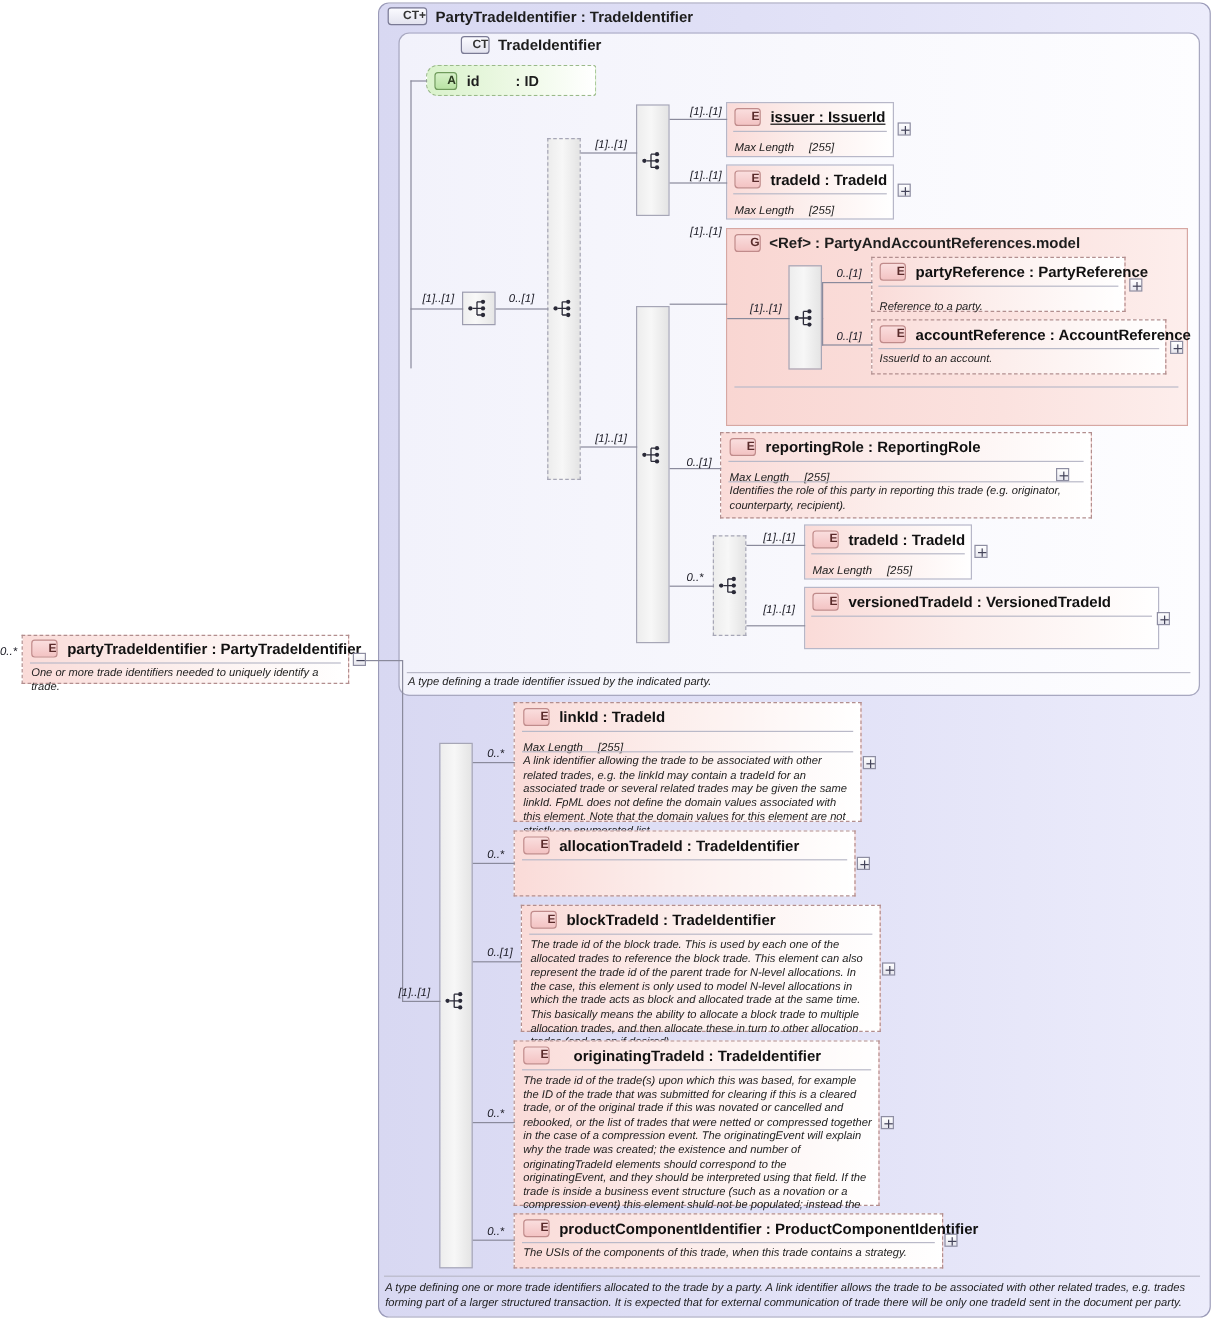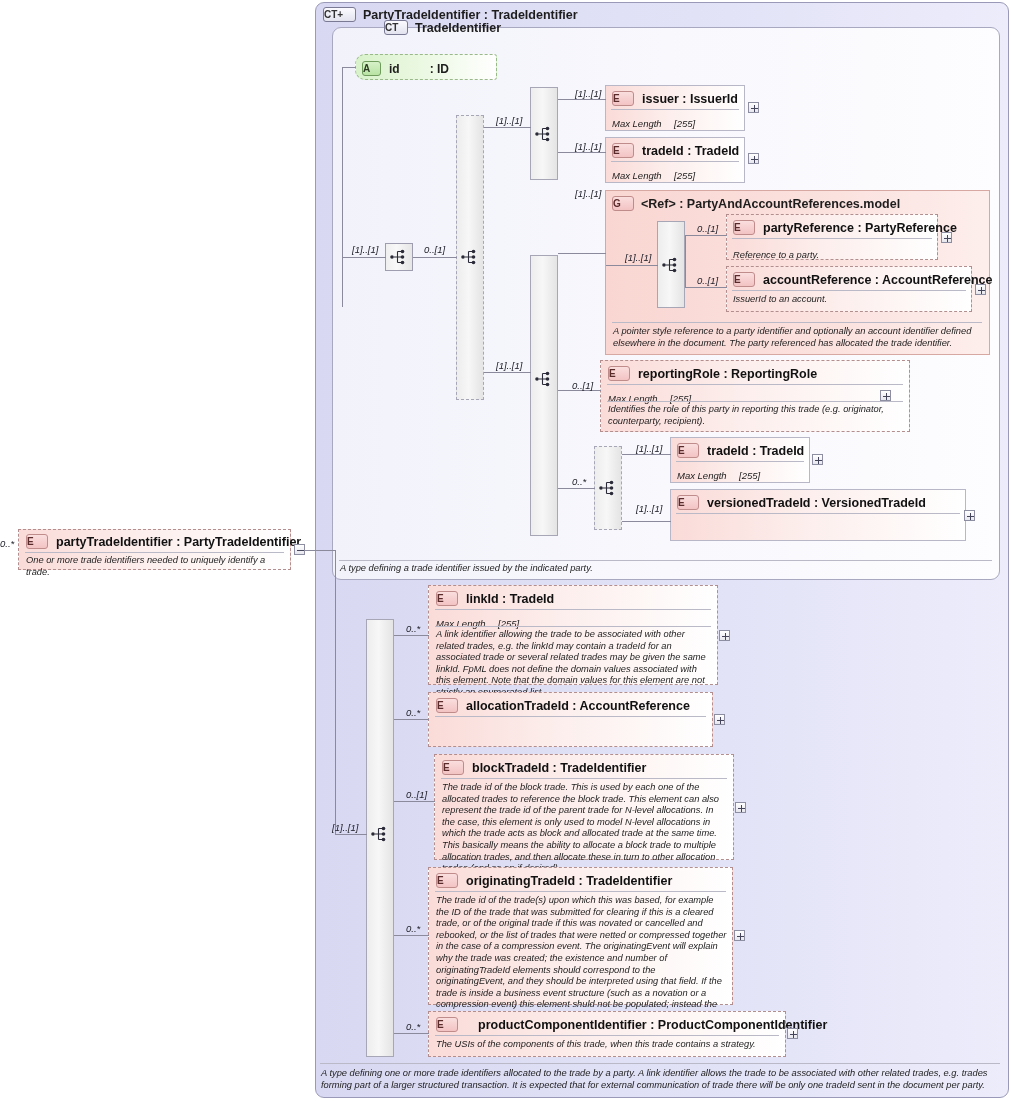--- a/index.html
+++ b/index.html
@@ -14,21 +14,21 @@
     background:linear-gradient(90deg,#d8d8f2 0%,#e2e2f7 55%,#ececfb 100%);
     border:1px solid #9a9ab8;border-radius:9px;
   }
   .ct-inner{
     background:linear-gradient(90deg,#f2f2fb 0%,#f8f8fd 50%,#fdfdff 100%);
     border:1px solid #a8a8c0;border-radius:9px;
   }
 
   
   .badge{
-    display:inline-block;box-sizing:border-box;text-align:left;
+    display:inline-block;box-sizing:border-box;text-align:right;
     font-size:10px;font-weight:bold;line-height:13px;height:15px;
     border:1px solid #7a7a94;border-radius:3px;vertical-align:middle;
     font-family:"Liberation Sans",sans-serif;
   }
   .badge.ct{width:24px;background:linear-gradient(180deg,#fbfbff,#e3e3ef);color:#333;}
   .badge.ctp{width:33px;background:linear-gradient(180deg,#fbfbff,#e3e3ef);color:#333;}
   .badge.a{width:19px;background:linear-gradient(180deg,#d6f0c8,#b9e3a4);border-color:#6f9b5c;color:#2c3a22;}
   .badge.e{width:22px;background:linear-gradient(180deg,#fadede,#f3c3c3);border-color:#c08b8b;color:#5a2b2b;}
   .badge.g{width:22px;background:linear-gradient(180deg,#fadede,#f3c3c3);border-color:#c08b8b;color:#5a2b2b;}
 
@@ -79,21 +79,21 @@
 <div id="canvas">
 
   <div class="abs ct-outer" style="left:315px;top:2px;width:694px;height:1096px;"></div>
 
   <div class="abs" style="left:323px;top:5px;height:18px;">
     <span class="badge ctp">CT+</span><span class="hdr-title">PartyTradeIdentifier : TradeIdentifier</span>
   </div>
 
   <div class="abs ct-inner" style="left:332px;top:27px;width:668px;height:553px;"></div>
 
-  <div class="abs" style="left:340px;top:18px;height:18px;padding-left:44px;">
+  <div class="abs" style="left:340px;top:29px;height:18px;padding-left:44px;">
     <span class="badge ct">CT</span><span class="hdr-title">TradeIdentifier</span>
   </div>
 
   <div class="rule" style="left:339px;top:560px;width:653px;"></div>
   <div class="abs docu" style="left:340px;top:563px;width:650px;">A type defining a trade identifier issued by the indicated party.</div>
 
   <div class="abs abox" style="left:355px;top:54px;width:142px;height:26px;"></div>
   <div class="abs" style="left:362px;top:59px;height:16px;">
     <span class="badge a">A</span><span class="hdr-title" style="font-size:12px;margin-left:8px;">id</span><span class="hdr-title" style="font-size:12px;margin-left:30px;">: ID</span>
   </div>
@@ -129,21 +129,21 @@
       <path d="M4.8 10 H8.5 M8.5 4.5 V15.5 M8.5 4.5 H12 M8.5 10 H12 M8.5 15.5 H12" stroke="#2a2a38" stroke-width="1.1" fill="none"></path>
     <circle cx="13.5" cy="4.5" r="1.8" fill="#2a2a38"></circle>
       <circle cx="13.5" cy="10" r="1.8" fill="#2a2a38"></circle>
       <circle cx="13.5" cy="15.5" r="1.8" fill="#2a2a38"></circle>
   </svg>
   <div class="ln lnh" style="left:484px;top:127px;width:47px;"></div>
   <div class="card" style="left:496px;top:115px;">[1]..[1]</div>
 
   <div class="abs ebox solid" style="left:605px;top:85px;width:140px;height:46px;"></div>
   <div class="abs" style="left:612px;top:89px;height:16px;">
-    <span class="badge e">E</span><span class="ebox-title" style="margin-left:8px;">issuer      : IssuerId</span>
+    <span class="badge e">E</span><span class="ebox-title" style="margin-left:8px;text-decoration:underline;">issuer      : IssuerId</span>
   </div>
   <div class="rule" style="left:611px;top:109px;width:128px;"></div>
   <div class="abs" style="left:612px;top:113px;">
     <span class="facet">Max Length</span>
     <span class="facet v" style="margin-left:8px;">[255]</span>
   </div>
   <div class="pm plus" style="left:748px;top:102px;"></div>
   <div class="ln lnh" style="left:558px;top:99px;width:48px;"></div>
   <div class="card" style="left:575px;top:88px;">[1]..[1]</div>
 
@@ -171,21 +171,20 @@
   <div class="ln lnh" style="left:484px;top:372px;width:47px;"></div>
   <div class="card" style="left:496px;top:360px;">[1]..[1]</div>
 
   <div class="abs gbox" style="left:605px;top:190px;width:385px;height:165px;"></div>
   <div class="abs" style="left:612px;top:194px;height:17px;">
     <span class="badge g">G</span><span class="hdr-title">&lt;Ref&gt;        : PartyAndAccountReferences.model</span>
   </div>
   <div class="ln lnh" style="left:558px;top:253px;width:48px;"></div>
   <div class="card" style="left:575px;top:188px;">[1]..[1]</div>
   <div class="rule" style="left:612px;top:322px;width:370px;"></div>
-  <div class="abs docu" style="left:613px;top:326px;width:370px;">A pointer style reference to a party identifier and optionally an account identifier defined elsewhere in the document. The party referenced has allocated the trade identifier.</div>
 
   <div class="abs bar" style="left:657px;top:221px;width:28px;height:87px;"></div>
   <svg class="abs" style="left:661px;top:255px;" width="20" height="20" viewBox="0 0 20 20">
     <circle cx="3" cy="10" r="1.8" fill="#2a2a38"></circle>
       <path d="M4.8 10 H8.5 M8.5 4.5 V15.5 M8.5 4.5 H12 M8.5 10 H12 M8.5 15.5 H12" stroke="#2a2a38" stroke-width="1.1" fill="none"></path>
     <circle cx="13.5" cy="4.5" r="1.8" fill="#2a2a38"></circle>
       <circle cx="13.5" cy="10" r="1.8" fill="#2a2a38"></circle>
       <circle cx="13.5" cy="15.5" r="1.8" fill="#2a2a38"></circle>
   </svg>
   <div class="ln lnh" style="left:606px;top:265px;width:52px;"></div>
@@ -293,50 +292,50 @@
     <span class="facet v" style="margin-left:8px;">[255]</span>
   </div>
   <div class="rule" style="left:435px;top:626px;width:276px;"></div>
   <div class="abs docu" style="left:436px;top:629px;width:276px;">A link identifier allowing the trade to be associated with other related trades, e.g. the linkId may contain a tradeId for an associated trade or several related trades may be given the same linkId. FpML does not define the domain values associated with this element. Note that the domain values for this element are not strictly an enumerated list.</div>
   <div class="pm plus" style="left:719px;top:630px;"></div>
   <div class="ln lnh" style="left:394px;top:635px;width:35px;"></div>
   <div class="card" style="left:406px;top:623px;">0..*</div>
 
   <div class="abs ebox dashed" style="left:428px;top:692px;width:285px;height:55px;"></div>
   <div class="abs" style="left:436px;top:696px;height:16px;">
-    <span class="badge e">E</span><span class="ebox-title" style="margin-left:8px;">allocationTradeId : AccountReference</span>
+    <span class="badge e">E</span><span class="ebox-title" style="margin-left:8px;">allocationTradeId : TradeIdentifier</span>
   </div>
   <div class="rule" style="left:435px;top:716px;width:271px;"></div>
   <div class="pm plus" style="left:714px;top:714px;"></div>
   <div class="ln lnh" style="left:394px;top:719px;width:35px;"></div>
   <div class="card" style="left:406px;top:707px;">0..*</div>
 
   <div class="abs ebox dashed" style="left:434px;top:754px;width:300px;height:106px;"></div>
   <div class="abs" style="left:442px;top:758px;height:16px;">
     <span class="badge e">E</span><span class="ebox-title" style="margin-left:8px;">blockTradeId : TradeIdentifier</span>
   </div>
   <div class="rule" style="left:441px;top:778px;width:286px;"></div>
   <div class="abs docu" style="left:442px;top:782px;width:286px;">The trade id of the block trade. This is used by each one of the allocated trades to reference the block trade. This element can also represent the trade id of the parent trade for N-level allocations. In the case, this element is only used to model N-level allocations in which the trade acts as block and allocated trade at the same time. This basically means the ability to allocate a block trade to multiple allocation trades, and then allocate these in turn to other allocation trades (and so on if desired).</div>
   <div class="pm plus" style="left:735px;top:802px;"></div>
   <div class="ln lnh" style="left:394px;top:801px;width:41px;"></div>
   <div class="card" style="left:406px;top:789px;">0..[1]</div>
 
   <div class="abs ebox dashed" style="left:428px;top:867px;width:305px;height:138px;"></div>
   <div class="abs" style="left:436px;top:871px;height:16px;">
-    <span class="badge e">E</span><span class="ebox-title" style="margin-left:8px;">originatingTradeId : TradeIdentifier</span>
+    <span class="badge e">E</span><span class="ebox-title" style="margin-left:20px;">originatingTradeId : TradeIdentifier</span>
   </div>
   <div class="rule" style="left:435px;top:891px;width:291px;"></div>
   <div class="abs docu" style="left:436px;top:895px;width:291px;">The trade id of the trade(s) upon which this was based, for example the ID of the trade that was submitted for clearing if this is a cleared trade, or of the original trade if this was novated or cancelled and rebooked, or the list of trades that were netted or compressed together in the case of a compression event. The originatingEvent will explain why the trade was created; the existence and number of originatingTradeId elements should correspond to the originatingEvent, and they should be interpreted using that field. If the trade is inside a business event structure (such as a novation or a compression event) this element shuld not be populated; instead the event shoudl be used to represent the other trades.</div>
   <div class="pm plus" style="left:734px;top:930px;"></div>
   <div class="ln lnh" style="left:394px;top:935px;width:35px;"></div>
   <div class="card" style="left:406px;top:923px;">0..*</div>
 
   <div class="abs ebox dashed" style="left:428px;top:1011px;width:358px;height:46px;"></div>
   <div class="abs" style="left:436px;top:1015px;height:16px;">
-    <span class="badge e">E</span><span class="ebox-title" style="margin-left:20px;">productComponentIdentifier : ProductComponentIdentifier</span>
+    <span class="badge e">E</span><span class="ebox-title" style="margin-left:8px;">productComponentIdentifier : ProductComponentIdentifier</span>
   </div>
   <div class="rule" style="left:435px;top:1035px;width:344px;"></div>
   <div class="abs docu" style="left:436px;top:1039px;width:344px;">The USIs of the components of this trade, when this trade contains a strategy.</div>
   <div class="pm plus" style="left:787px;top:1028px;"></div>
   <div class="ln lnh" style="left:394px;top:1033px;width:35px;"></div>
   <div class="card" style="left:406px;top:1021px;">0..*</div>
 
   <div class="rule" style="left:320px;top:1063px;width:680px;"></div>
   <div class="abs bottom-doc" style="left:321px;top:1067px;width:678px;">A type defining one or more trade identifiers allocated to the trade by a party. A link identifier allows the trade to be associated with other related trades, e.g. trades forming part of a larger structured transaction. It is expected that for external communication of trade there will be only one tradeId sent in the document per party.</div>
 

